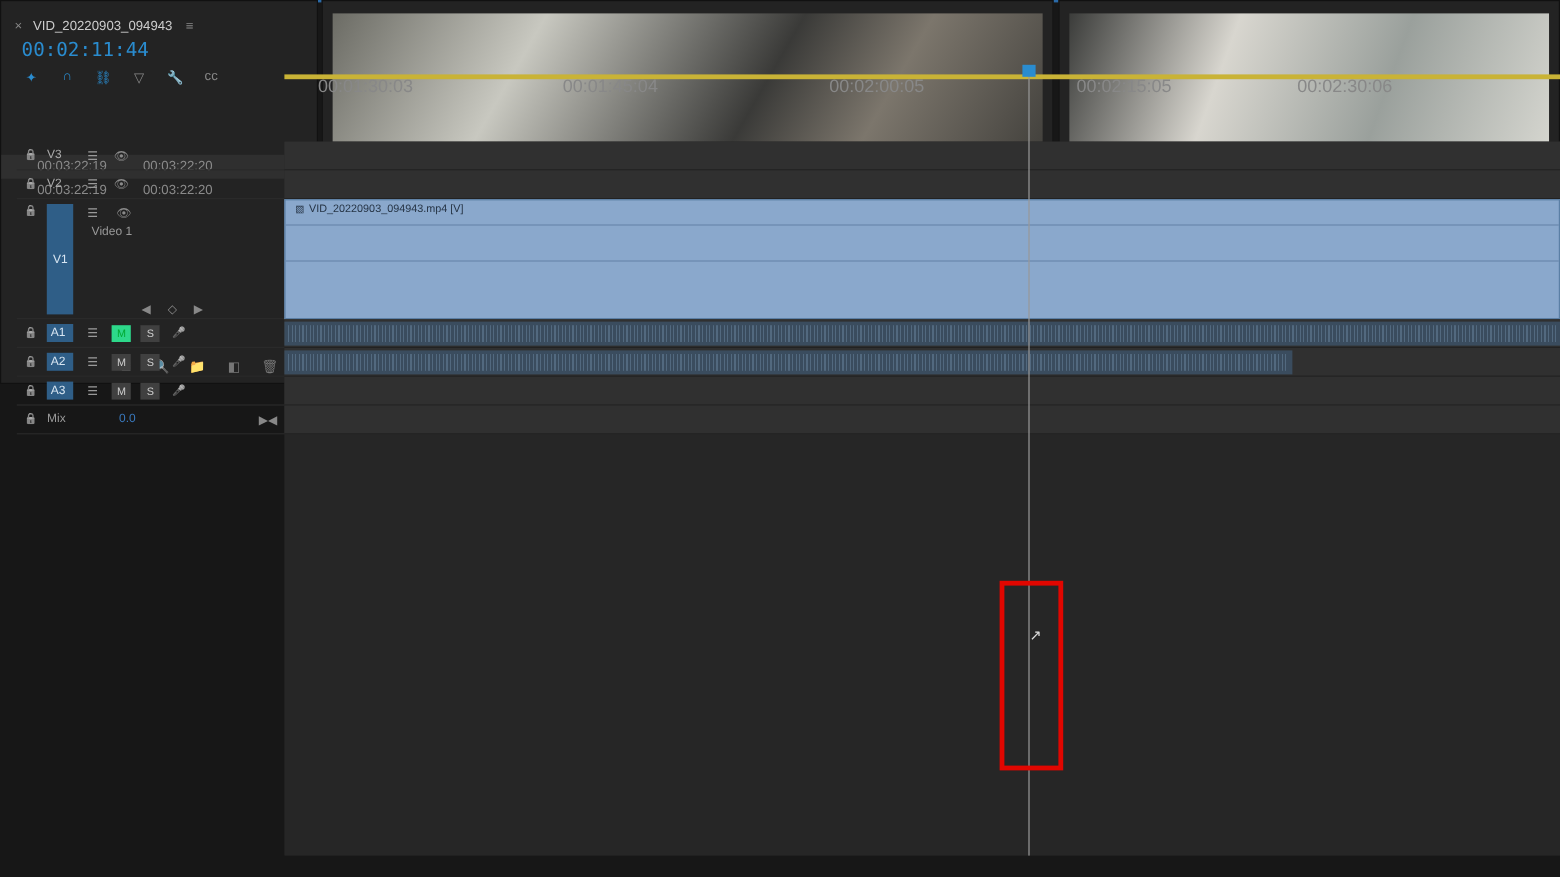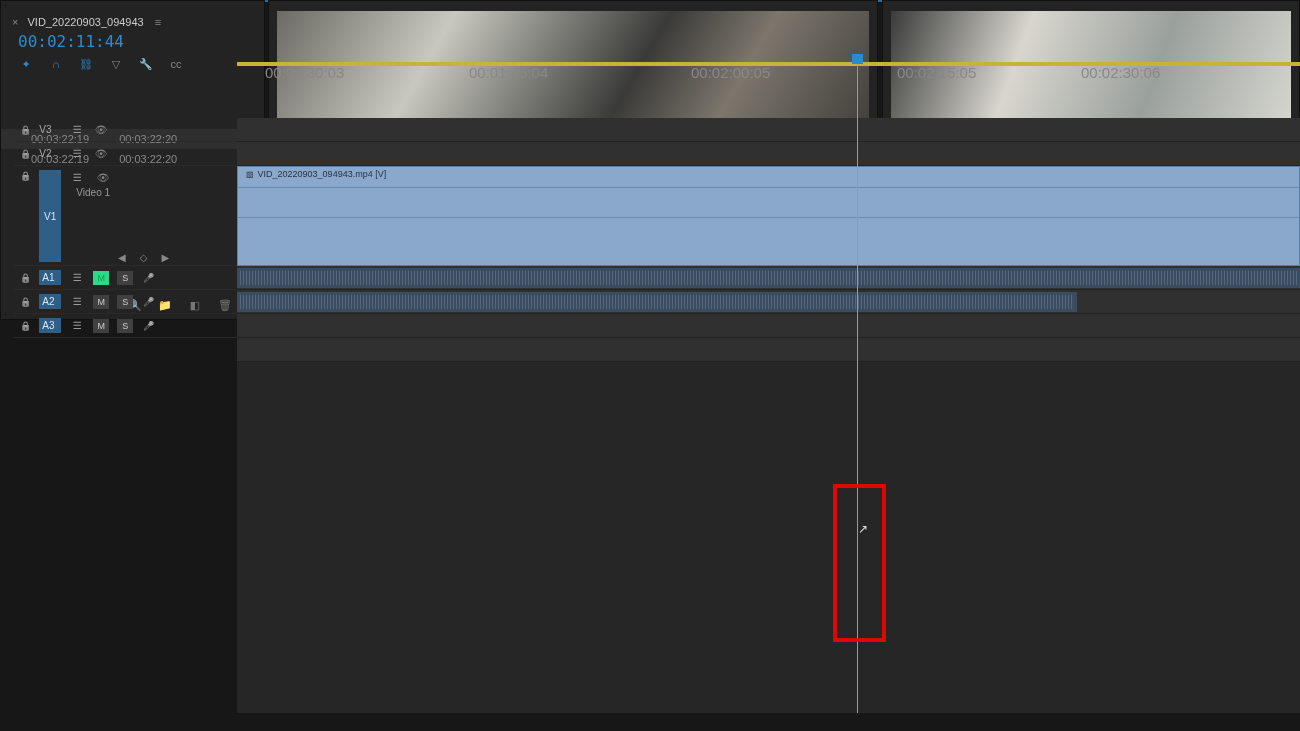--- a/index.html
+++ b/index.html
@@ -232,20 +232,26 @@
         <span class="tog mic"></span>
       </div>
     <div class="trk">
         <span class="lock"></span>
         <span class="lbl boxed">A3</span>
         <span class="tog">☰</span>
         <span class="mute">M</span>
         <span class="mute">S</span>
         <span class="tog mic"></span>
       </div>
+    <div class="trk mix">
+        <span class="lock"></span>
+        <span class="lbl">Mix</span>
+        <span class="val">0.0</span>
+        <span style="margin-left:auto;color:#888">▶◀</span>
+      </div>
   </div>
 
   <div class="track-area">
     <div class="v-empty"></div>
     <div class="v-empty"></div>
     <div class="clip-v1">
       <div class="clip">
         <div class="clip-title">VID_20220903_094943.mp4 [V]</div>
         <div class="hline a"></div>
           <div class="hline b"></div>

